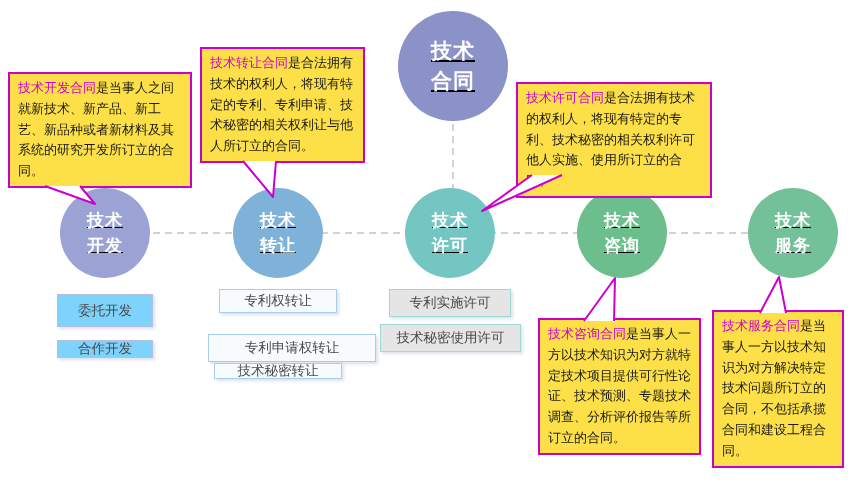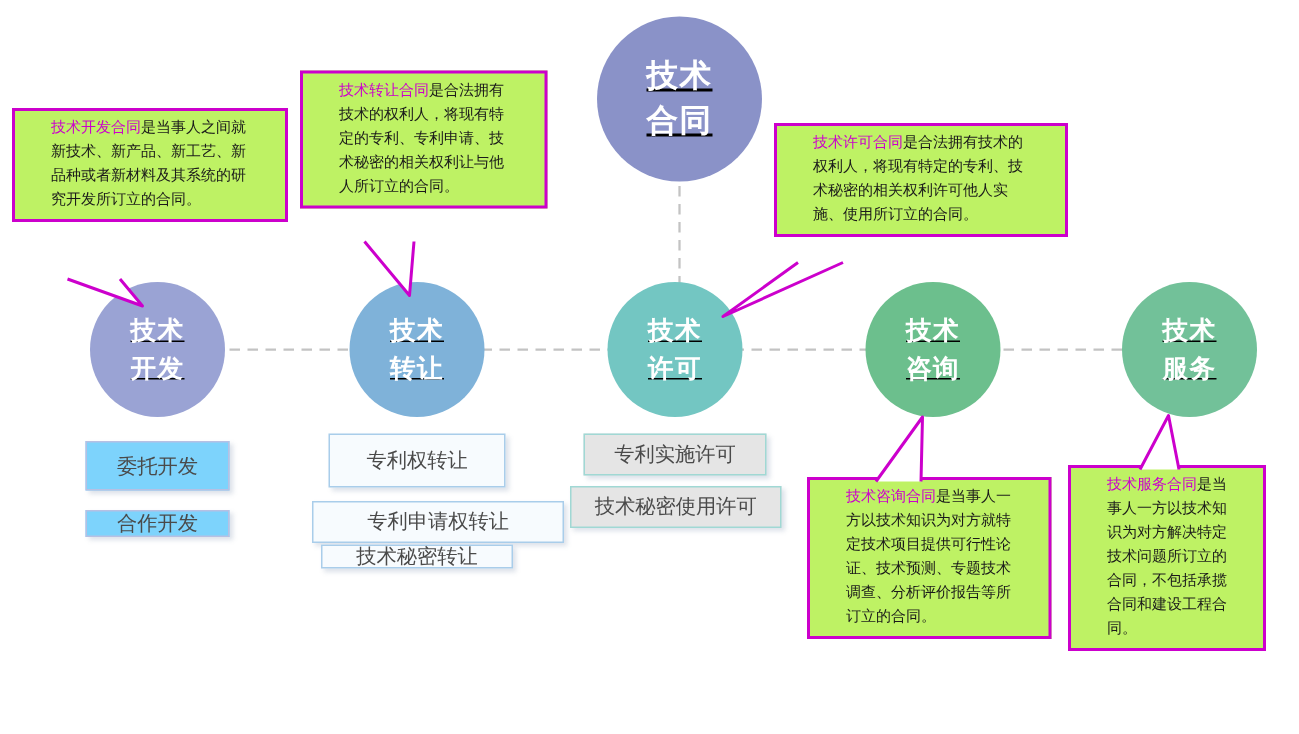--- a/index.html
+++ b/index.html
@@ -19,22 +19,22 @@
                   font-size:17px; line-height:1.5; letter-spacing:1px; }
   .root-label { font-size:21px; line-height:1.45; }
 
   .sub-box { position:absolute; display:flex; align-items:center; justify-content:center;
              font-size:13.5px; color:#4a4a4a; z-index:2;
              box-shadow:2px 2px 3px rgba(120,140,170,.25); }
   .g-dev      { border:1px solid #b6c0e3; background:#7dd3fc; }
   .g-transfer { border:1px solid #a9cdea; background:#f7fbfe; }
   .g-license  { border:1px solid #a0d8d4; background:#e5e5e5; }
 
-  .callout { position:absolute; border:2px solid #cc00cc; background:#bef264;
-             padding:4px 24px; font-size:10px; line-height:1.6; color:#1a1a1a; z-index:3; }
+  .callout { position:absolute; border:2px solid #cc00cc; background:#fde047;
+             padding:4px 8px; font-size:13px; line-height:1.6; color:#1a1a1a; z-index:3; }
   .term { color:#cc00cc; }
 </style>
 </head>
 <body>
 
 <div class="stage">
 
   <svg class="layer layer-connectors" width="866" height="489">
     <line class="dash" x1="105" y1="233" x2="793" y2="233"></line>
     <line class="dash" x1="453" y1="124" x2="453" y2="192"></line>
@@ -62,21 +62,21 @@
 咨询</span>
   </div>
   <div class="circle" style="left: 748px; top: 188px; width: 90px; height: 90px; background: rgb(114, 193, 153);">
     <span class="circle-label">技术
 服务</span>
   </div>
 
   <div class="sub-box g-dev" style="left:57px;top:294px;width:96px;height:33px">委托开发</div>
   <div class="sub-box g-dev" style="left:57px;top:340px;width:96px;height:18px">合作开发</div>
 
-  <div class="sub-box g-transfer" style="left:219px;top:289px;width:118px;height:36px">专利权转让</div>
+  <div class="sub-box g-transfer" style="left:219px;top:289px;width:118px;height:24px">专利权转让</div>
   <div class="sub-box g-transfer" style="left:208px;top:334px;width:168px;height:28px">专利申请权转让</div>
   <div class="sub-box g-transfer" style="left:214px;top:363px;width:128px;height:16px">技术秘密转让</div>
 
   <div class="sub-box g-license" style="left:389px;top:289px;width:122px;height:28px">专利实施许可</div>
   <div class="sub-box g-license" style="left:380px;top:324px;width:141px;height:28px">技术秘密使用许可</div>
 
   <div class="callout" style="left:8px;top:72px;width:184px">
     <span class="term">技术开发合同</span><span>是当事人之间就新技术、新产品、新工艺、新品种或者新材料及其系统的研究开发所订立的合同。</span>
   </div>
 

